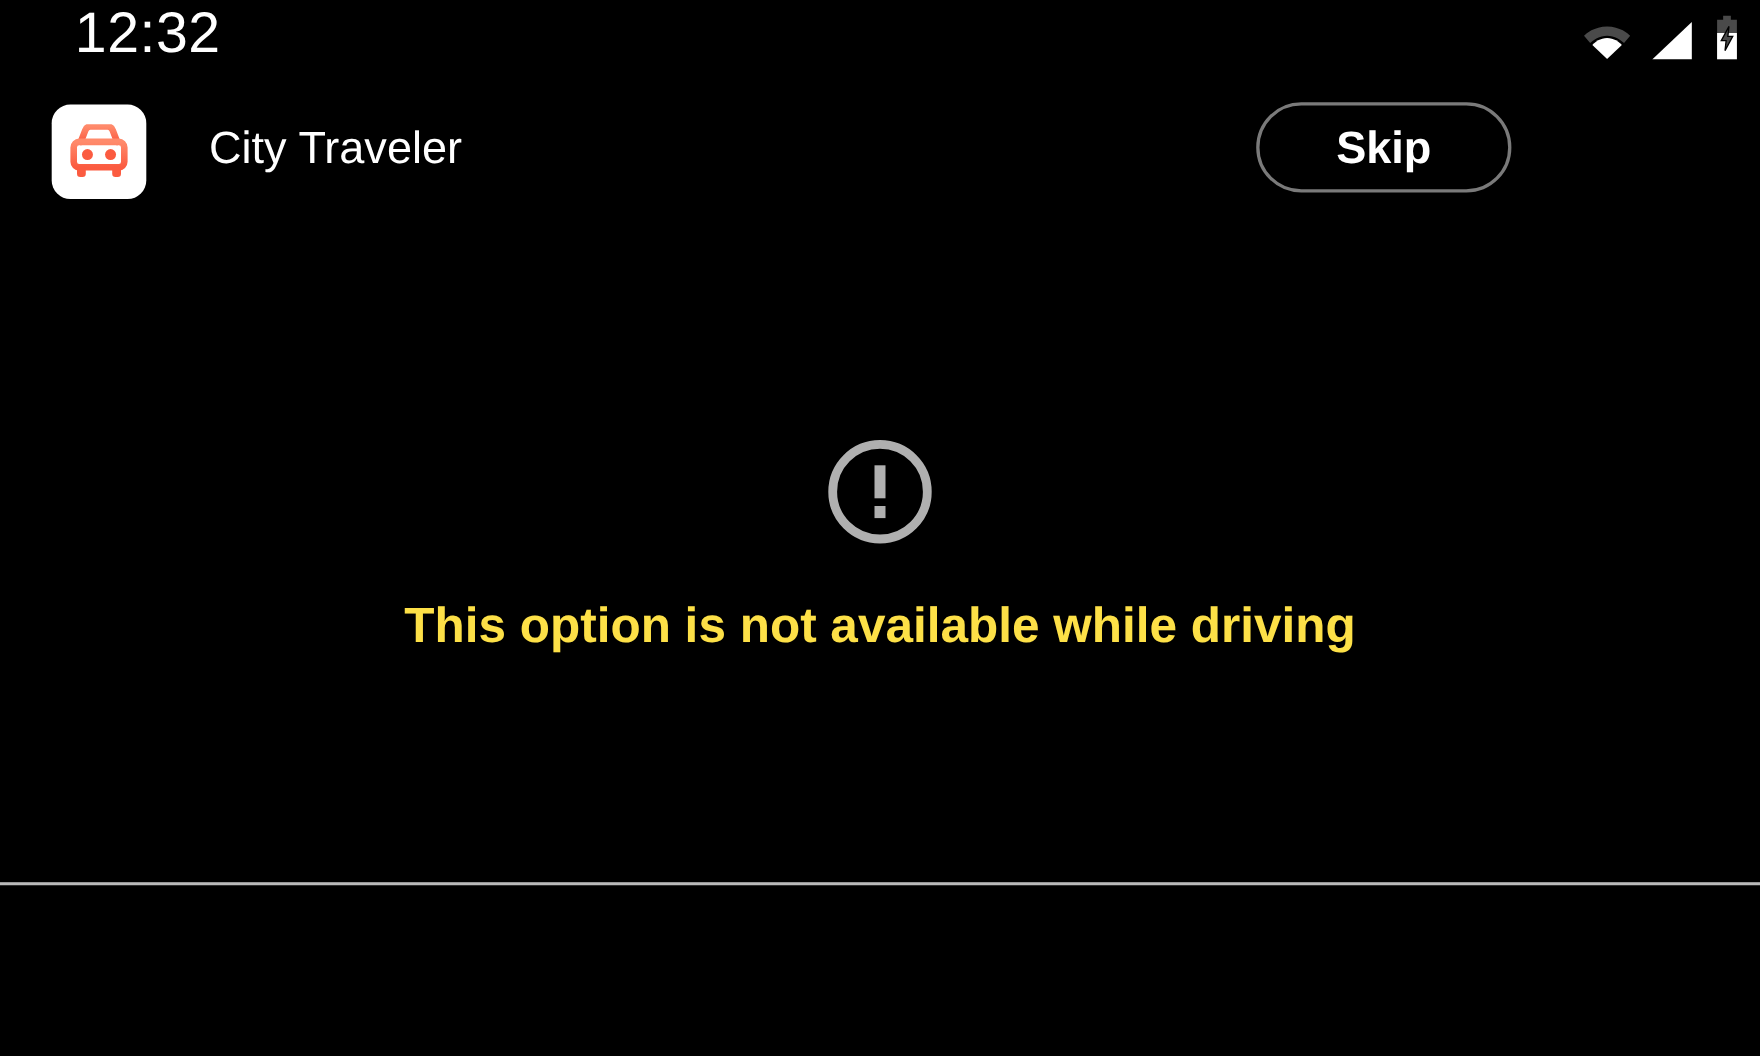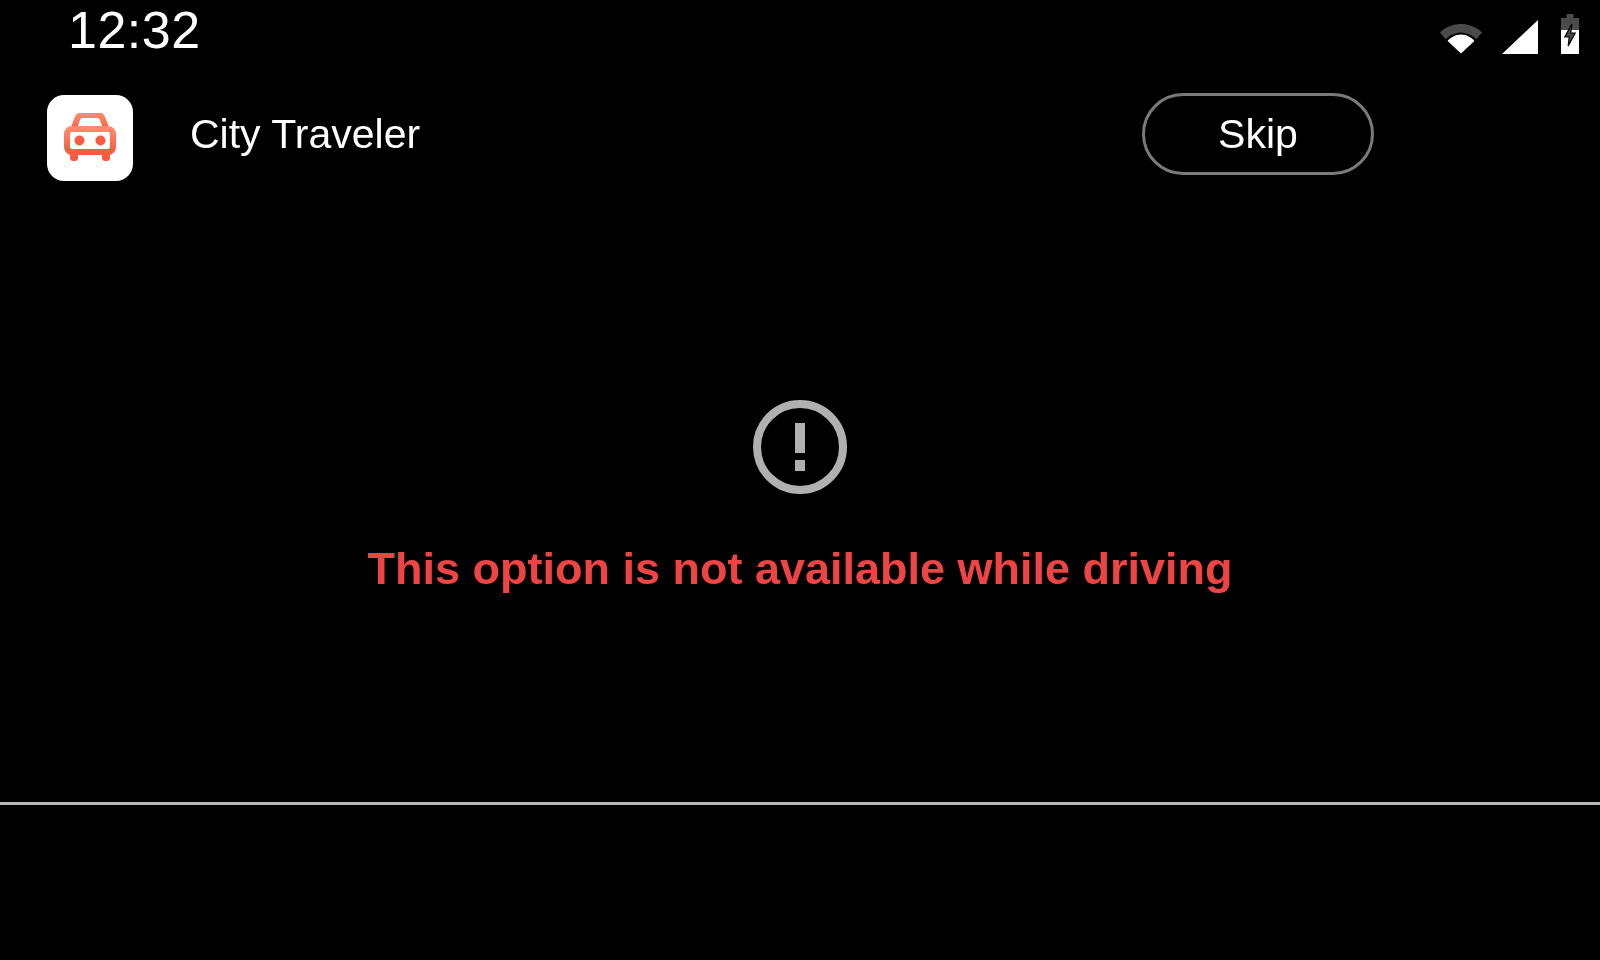--- a/index.html
+++ b/index.html
@@ -88,21 +88,21 @@
     right: 78px;
     top: 9px;
     width: 232px;
     height: 82px;
     border: 3px solid #7a7a7a;
     border-radius: 41px;
     background: transparent;
     color: #ffffff;
     font-family: "Liberation Sans", sans-serif;
     font-size: 41px;
-    font-weight: 400;
+    font-weight: 700;
     line-height: 76px;
     text-align: center;
     padding: 0;
     cursor: pointer;
     box-sizing: border-box;
   }
 
   
   .content {
     position: absolute;
@@ -115,21 +115,21 @@
     align-items: center;
     justify-content: center;
   }
   .error-icon {
     display: block;
     margin-bottom: 46px;
   }
   .error-message {
     font-size: 45px;
     font-weight: 700;
-    color: #ef4444;
+    color: #fde047;
     text-align: center;
     letter-spacing: 0px;
     white-space: nowrap;
   }
 
   
   .nav-divider {
     position: absolute;
     left: 0;
     top: 802px;

